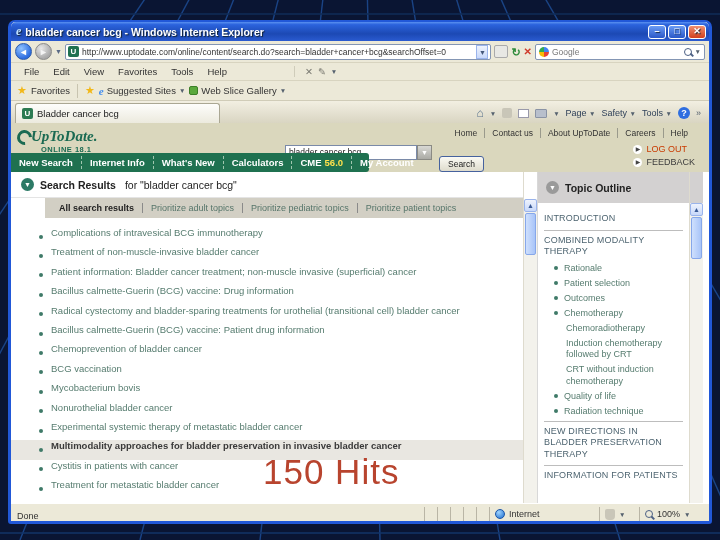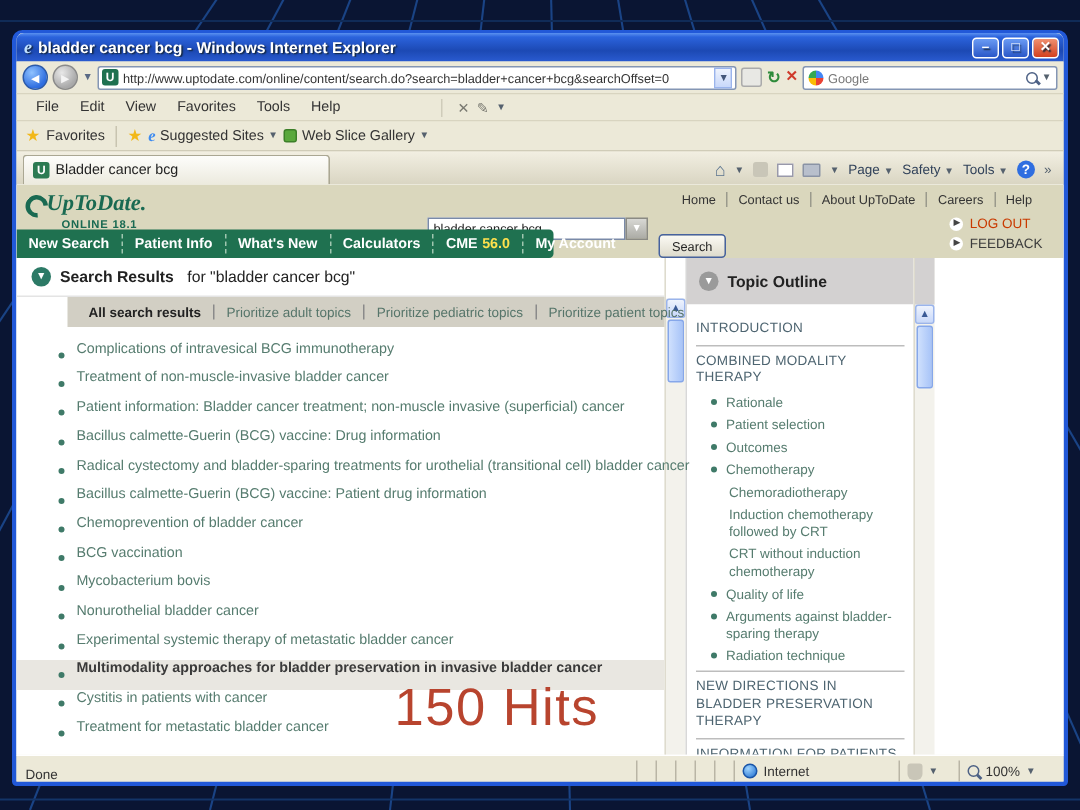--- a/index.html
+++ b/index.html
@@ -116,21 +116,21 @@
   .logout { color:#c93a00; }
   .feedback { color:#3c3c3c; }
   .green-nav { position:absolute; left:0; bottom:0; height:19px; width:358px; background:#1f7150;
     display:flex; align-items:center; border-radius:0 3px 3px 0; }
   .nav-item { display:flex; align-items:center; gap:3px; padding:0 8px; height:13px; color:#fff;
     font-size:9.5px; font-weight:bold; border-right:1px dashed #9fc6af; white-space:nowrap; }
   .nav-item:last-child { border-right:none;justify-content:flex-end; }
   .nav-badge { color:#ffe14d; }
 
   .content { flex:1; position:relative; display:flex; background:#fff; }
-  .results-pane { width:432px; position:relative; }
+  .results-pane { width:512px; position:relative; }
   .res-head { height:26px; display:flex; align-items:center; gap:6px; padding-left:10px;
     border-bottom:1px solid #e4e4e4; }
   .circ-ico { width:13px; height:13px; border-radius:50%; background:#2c7a66; color:#fff;
     font-size:7px; text-align:center; line-height:13px; flex:0 0 13px; }
   .circ-ico.gray { background:#9a9a9a; }
   .res-title { font-size:10.5px; font-weight:bold; color:#222; }
   .res-title-suffix { font-size:10.5px; color:#222; font-weight:normal; margin-left:3px; }
   .rtabs { margin-left:34px; height:20px; background:#d2cfc4; display:flex; align-items:center;
     font-size:9px; padding:0 6px; }
   .rtab { color:#56756a; padding:0 8px; white-space:nowrap; }
@@ -314,21 +314,21 @@
             <span>FEEDBACK</span>
           </span>
         </span>
         <span class="green-nav">
 
         <span class="nav-item">
             <span>New Search</span>
 
           </span>
             <span class="nav-item">
-            <span>Patient Info</span>
+            <span>Internet Info</span>
 
           </span>
             <span class="nav-item">
             <span>What's New</span>
 
           </span>
             <span class="nav-item">
             <span>Calculators</span>
 
           </span>
@@ -467,24 +467,20 @@
 
               <span>Induction chemotherapy followed by CRT</span>
             </div>
               <div class="entry sub">
 
               <span>CRT without induction chemotherapy</span>
             </div>
               <div class="entry bullet">
               <span class="obullet"></span>
               <span>Quality of life</span>
-            </div>
-              <div class="entry bullet">
-              <span class="obullet"></span>
-              <span>Arguments against bladder-sparing therapy</span>
             </div>
               <div class="entry bullet">
               <span class="obullet"></span>
               <span>Radiation technique</span>
             </div>
               <div class="entry heading">
 
               <span>NEW DIRECTIONS IN BLADDER PRESERVATION THERAPY</span>
             </div>
               <div class="entry heading">

